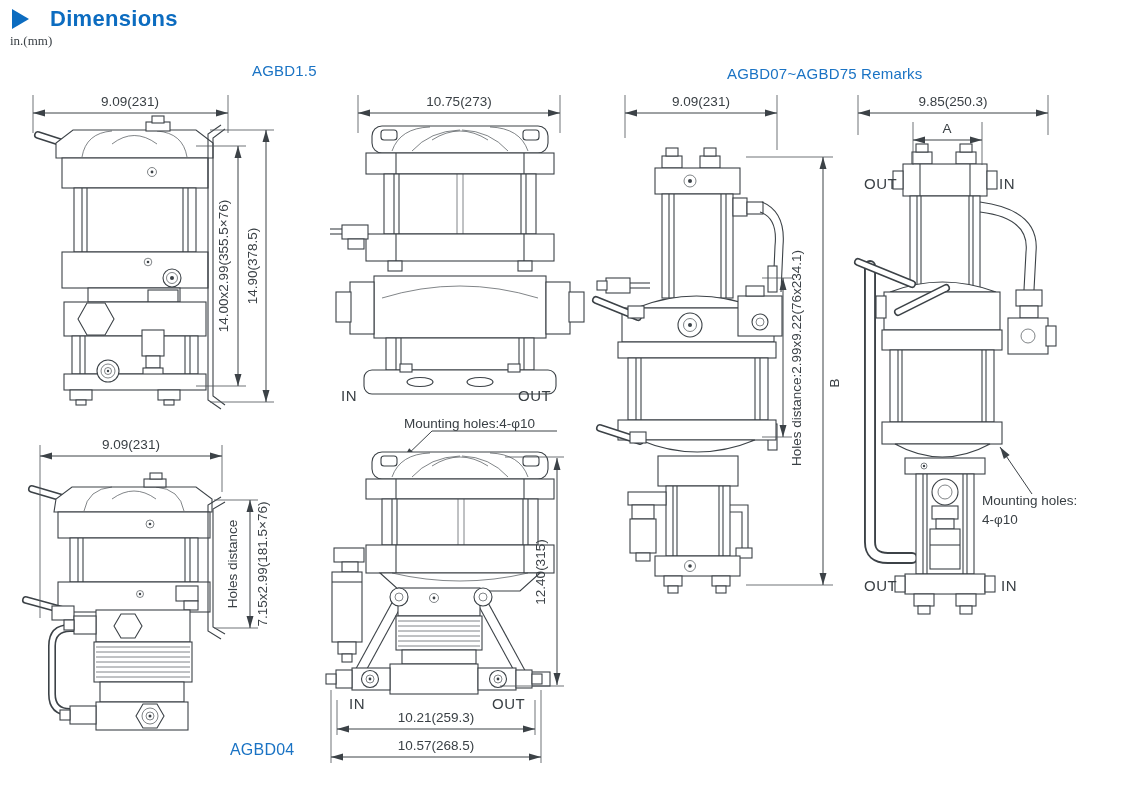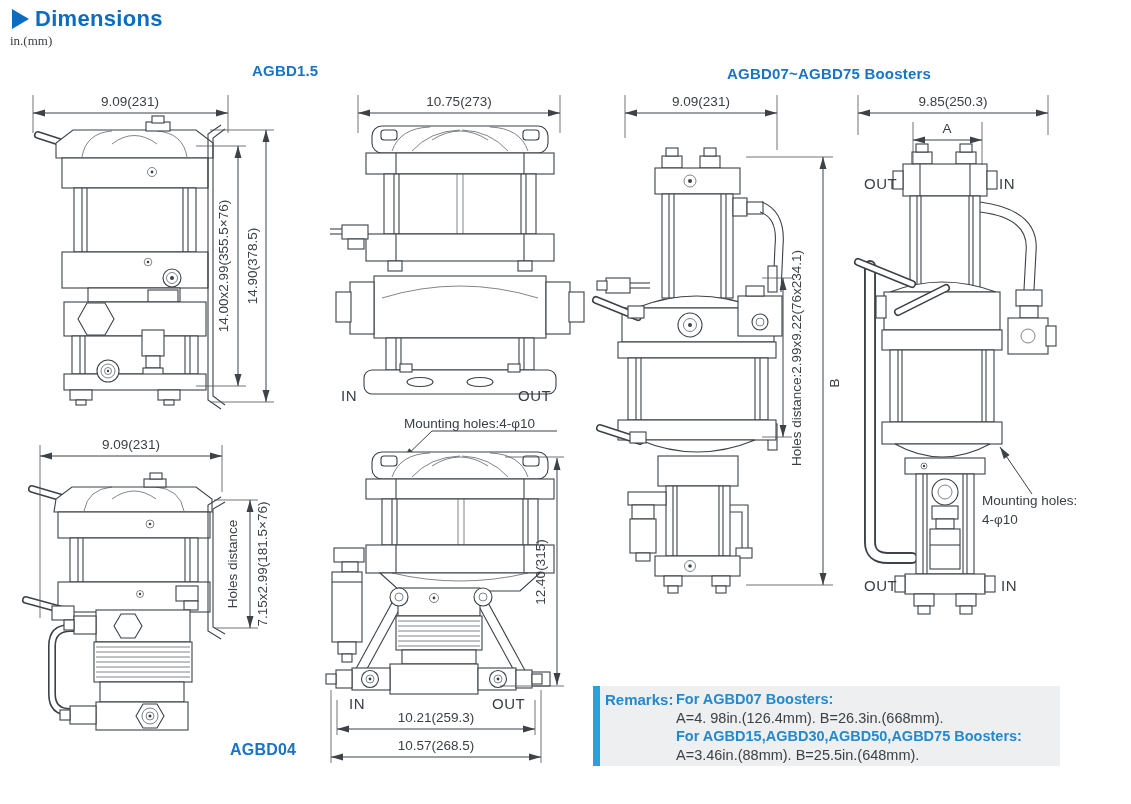--- a/index.html
+++ b/index.html
@@ -1,23 +1,23 @@
 <!DOCTYPE html>
 <html><head>
 <meta charset="utf-8">
 <style>
   html,body{margin:0;padding:0;background:#fff;}
   #page{position:relative;width:1131px;height:804px;background:#fff;overflow:hidden;
         font-family:"Liberation Sans",sans-serif;}
   .abs{position:absolute;}
-  #title-row{left:12px;top:6px;display:flex;align-items:center;gap:6px;}
+  #title-row{left:12px;top:6px;display:flex;align-items:center;gap:21px;}
   #title-tri{width:0;height:0;border-left:17px solid #0c6cc0;border-top:10px solid transparent;border-bottom:10px solid transparent;}
   #title-text{font-size:22px;font-weight:bold;color:#0c6cc0;letter-spacing:.3px;}
   #units{left:10px;top:33px;font-size:13px;color:#3c4247;font-family:Liberation Serif, serif;}
-  .section-label{font-size:15px;font-weight:bold;color:#1a73c4;letter-spacing:.2px;}
+  .section-label{font-size:15px;font-weight:normal;color:#1a73c4;letter-spacing:.2px;}
   #lbl-agbd15{left:252px;top:62px;}
   #lbl-agbd07{left:727px;top:65px;}
   #lbl-agbd04{left:230px;top:741px;font-size:16px;text-align:center;}
   
   svg{position:absolute;left:0;top:0;}
   .s{stroke:#3c4247;stroke-width:1.1;fill:#fff;}
   .o{stroke:#3c4247;stroke-width:1.1;fill:none;}
   .t{stroke:#3c4247;stroke-width:.65;fill:none;}
   .to{stroke:#3c4247;stroke-width:8;fill:none;stroke-linecap:round;}
   .ti{stroke:#fff;stroke-width:4.8;fill:none;stroke-linecap:round;}
@@ -40,21 +40,21 @@
 
 <div id="page">
 
   <div class="abs" id="title-row">
     <div id="title-tri"></div>
     <div id="title-text">Dimensions</div>
   </div>
   <div class="abs" id="units">in.(mm)</div>
 
   <div class="abs section-label" id="lbl-agbd15">AGBD1.5</div>
-  <div class="abs section-label" id="lbl-agbd07">AGBD07~AGBD75 Boosters</div>
+  <div class="abs section-label" id="lbl-agbd07">AGBD07~AGBD75 Remarks</div>
   <div class="abs section-label" id="lbl-agbd04">AGBD04</div>
 
   <svg width="1131" height="804" viewBox="0 0 1131 804">
     <defs>
       <marker id="ah" markerWidth="14" markerHeight="9" refX="13" refY="4.5" orient="auto-start-reverse" markerUnits="userSpaceOnUse">
         <path d="M1,1 L13,4.5 L1,8 Z" fill="#3c4247"></path>
       </marker>
     </defs>
 
     <g>
@@ -463,24 +463,14 @@
       <text class="port" x="864" y="189">OUT</text>
       <text class="port" x="999" y="189">IN</text>
       <line class="dim" x1="1032" y1="494" x2="1000" y2="447" marker-end="url(#ah)"></line>
       <text class="dimt" x="982" y="505">Mounting holes:</text>
       <text class="dimt" x="982" y="524">4-φ10</text>
       <text class="port" x="864" y="591">OUT</text>
       <text class="port" x="1001" y="591">IN</text>
     </g>
   </svg>
 
-  <div class="abs" id="remarks">
-    <div class="abs" id="remarks-bar"></div>
-    <div class="abs" id="remarks-heading">Remarks:</div>
-    <div class="abs" id="remarks-body">
-      <div class="r-blue">For AGBD07 Boosters:</div>
-      <div class="r-dark">A=4. 98in.(126.4mm). B=26.3in.(668mm).</div>
-      <div class="r-blue">For AGBD15,AGBD30,AGBD50,AGBD75 Boosters:</div>
-      <div class="r-dark">A=3.46in.(88mm). B=25.5in.(648mm).</div>
-    </div>
-  </div>
 
 </div>
 
 </body></html>

